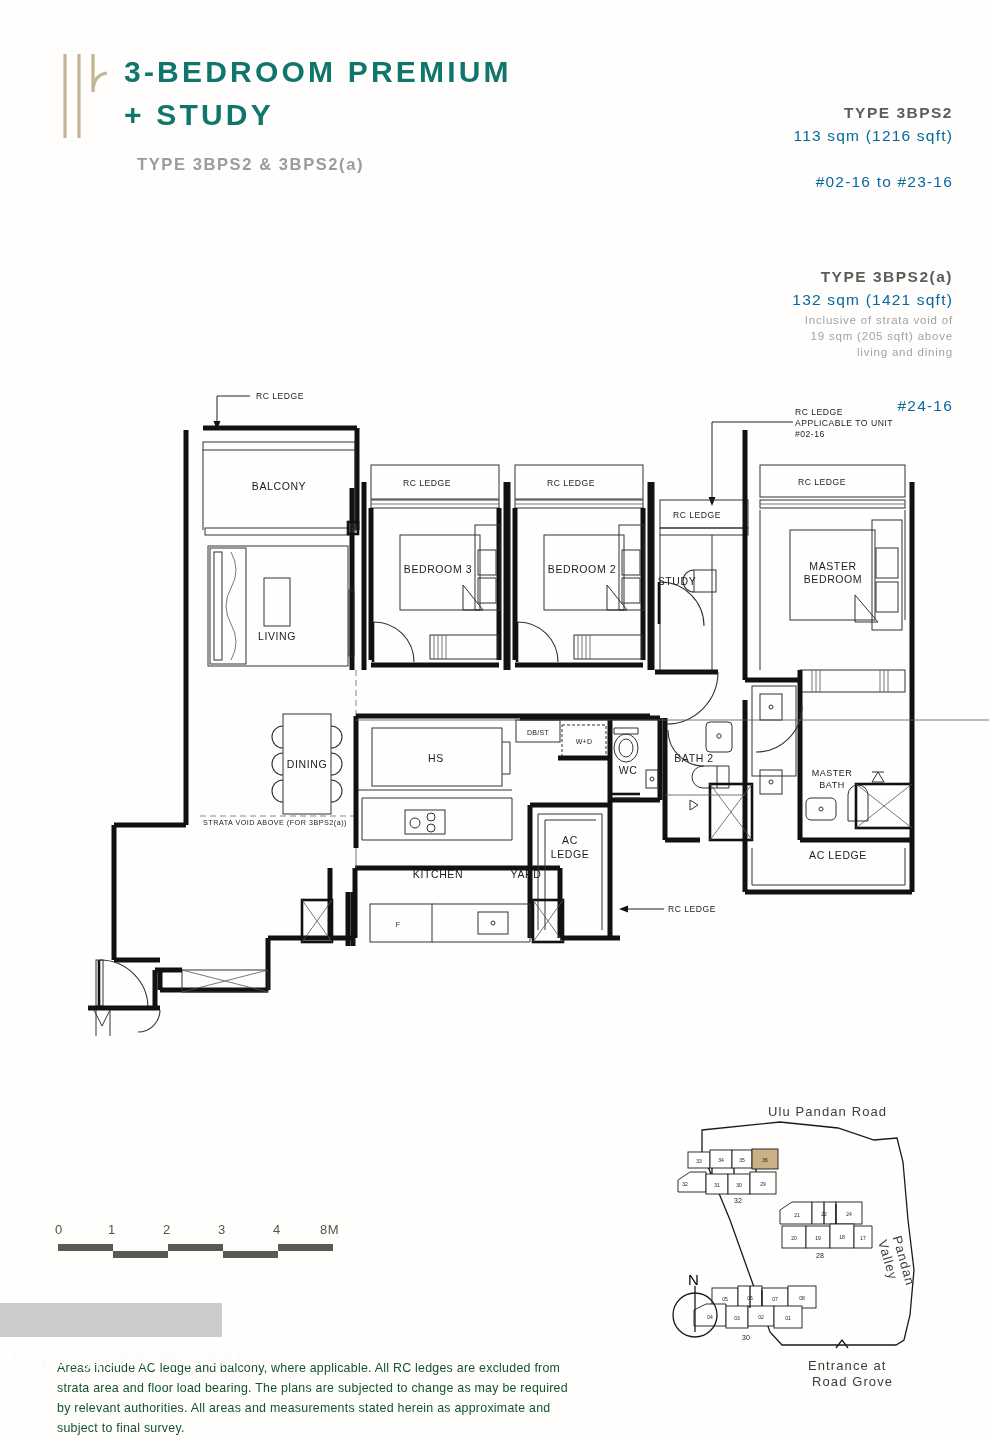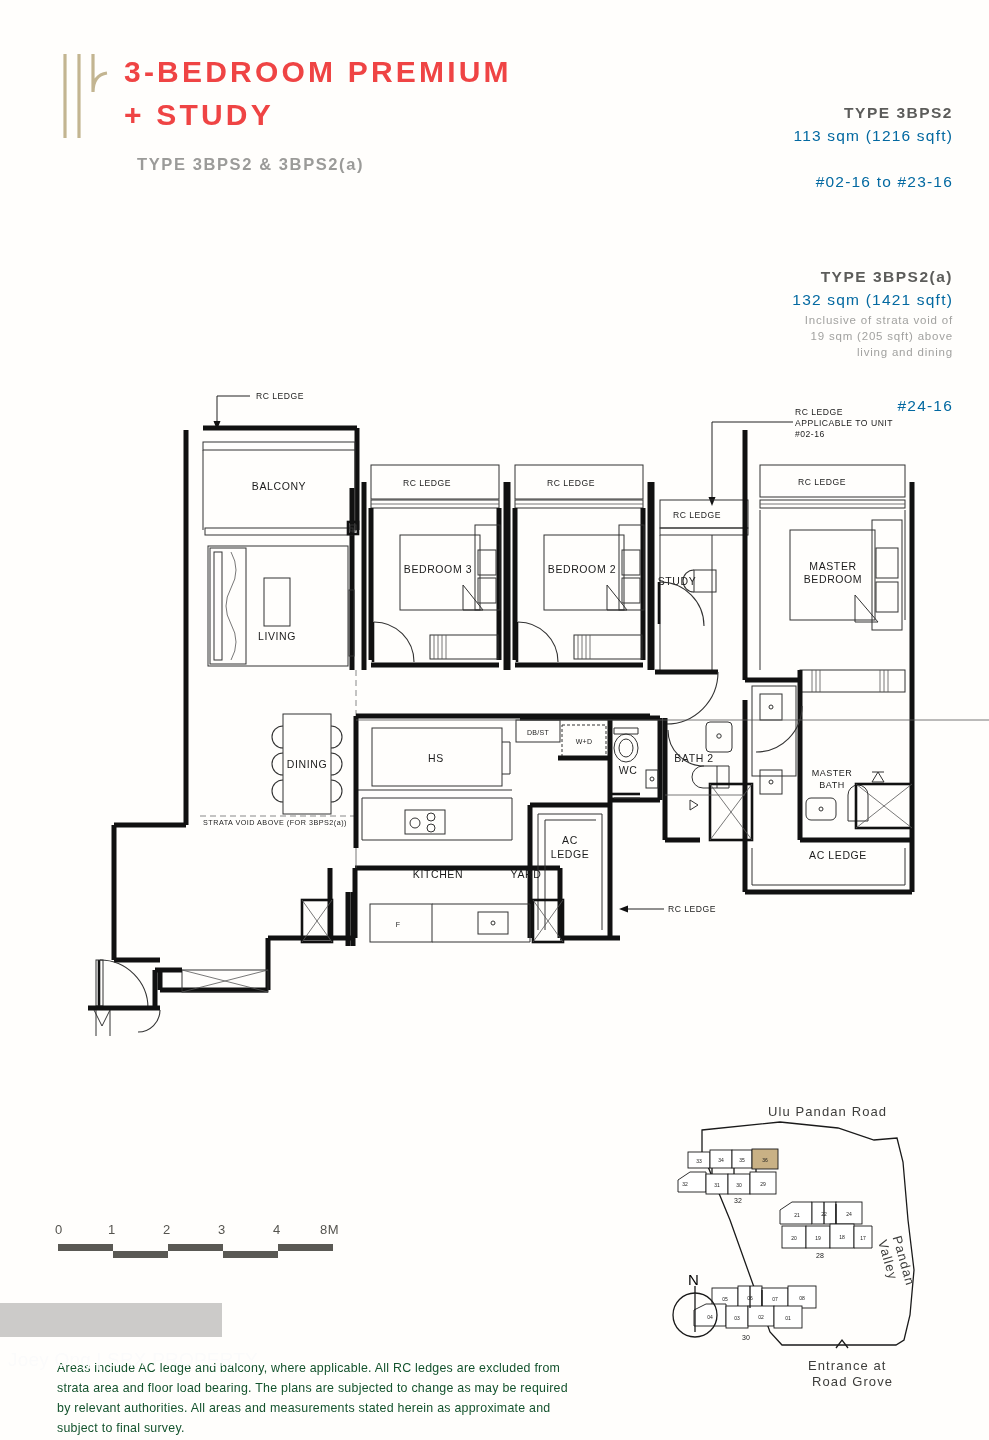--- a/index.html
+++ b/index.html
@@ -10,21 +10,21 @@
     color:#3a3a38;
     position:relative;
     overflow:hidden;
   }
   .page{position:absolute;inset:0;}
 
   
   .logo{position:absolute;left:60px;top:52px;width:52px;height:88px;}
   .hdr-title{
     position:absolute;left:124px;top:50px;width:520px;
-    font-size:30px;letter-spacing:3.2px;font-weight:700;color:#ef4444;
+    font-size:30px;letter-spacing:3.2px;font-weight:700;color:#0f766e;
     line-height:43px;
   }
   .hdr-sub{
     position:absolute;left:137px;top:155px;
     font-size:16.5px;letter-spacing:1.6px;color:#9b9b99;font-weight:700;
   }
   .hdr-right{position:absolute;right:36px;top:56px;width:300px;text-align:right;}
   .hr-strong{font-size:15.5px;letter-spacing:1.5px;font-weight:700;color:#5c5c5a;line-height:22px;margin-top:46px;}
   .hr-norm{font-size:15.5px;letter-spacing:1.2px;color:#0369a1;line-height:24px;}
   .hr-small{font-size:11.5px;letter-spacing:0.8px;color:#a2a2a0;line-height:16px;}

